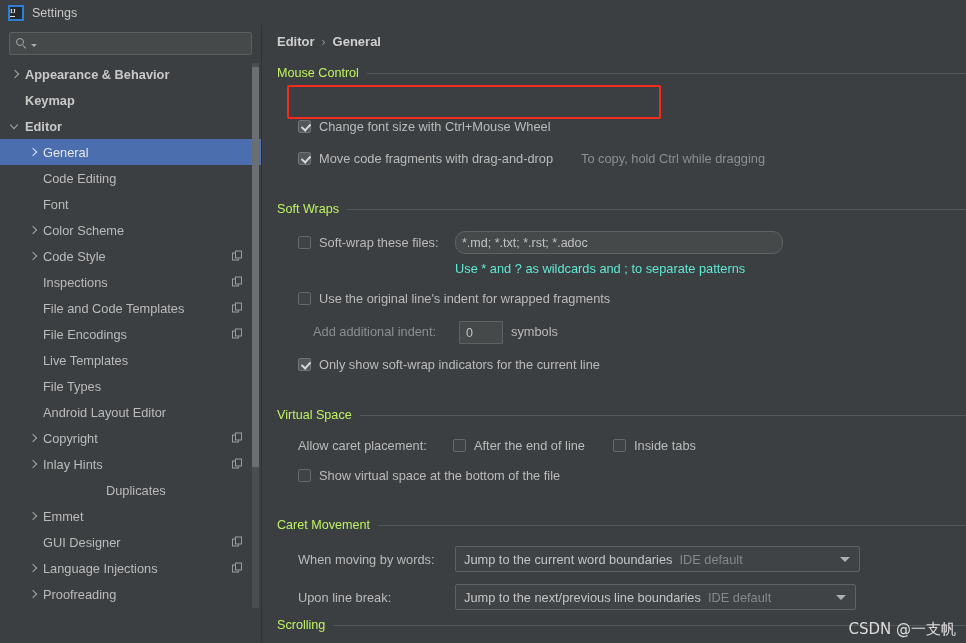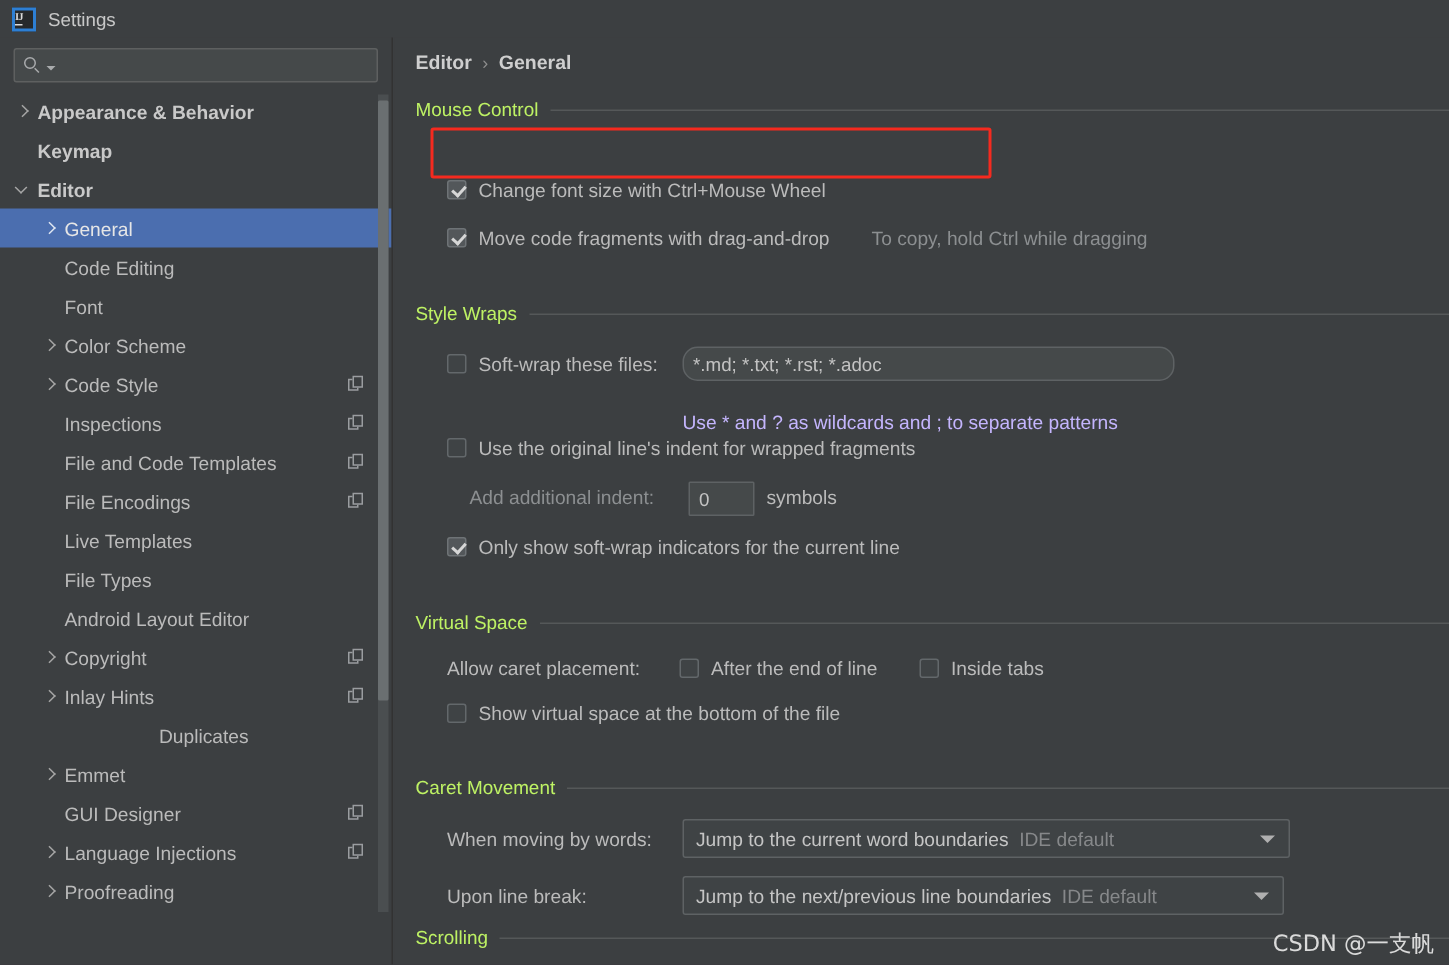--- a/index.html
+++ b/index.html
@@ -399,31 +399,31 @@
     </div>
     <div class="redbox" style="left:24px; top:60px; width:374px; height:34px"></div>
 
     <div class="row" style="left:35px; top:126px">
       <span class="cb checked"></span>
       <span class="lbl">Move code fragments with drag-and-drop</span>
       <span class="lbl dim" style="margin-left:28px">To copy, hold Ctrl while dragging</span>
     </div>
 
     <div class="section" style="top:177px">
-      <span>Style Wraps</span>
+      <span>Soft Wraps</span>
       <span class="line"></span>
     </div>
 
     <div class="row" style="left:35px; top:210px">
       <span class="cb empty"></span>
       <span class="lbl">Soft-wrap these files:</span>
     </div>
     <input class="txtfield" style="position: absolute; left: 192px; top: 206px; width: 328px; border-radius: 10px;" value="*.md; *.txt; *.rst; *.adoc">
 
-    <div class="row lbl dim" style="left:192px; top:249px; color:#c4b5fd">Use * and ? as wildcards and ; to separate patterns</div>
+    <div class="row lbl dim" style="left:192px; top:236px; color:#5eead4">Use * and ? as wildcards and ; to separate patterns</div>
 
     <div class="row" style="left:35px; top:266px">
       <span class="cb empty"></span>
       <span class="lbl">Use the original line's indent for wrapped fragments</span>
     </div>
 
     <div class="row" style="left:50px; top:299px">
       <span class="lbl dim">Add additional indent:</span>
     </div>
     <input class="txtfield" style="position: absolute; left: 196px; top: 296px; width: 44px;" value="0">

